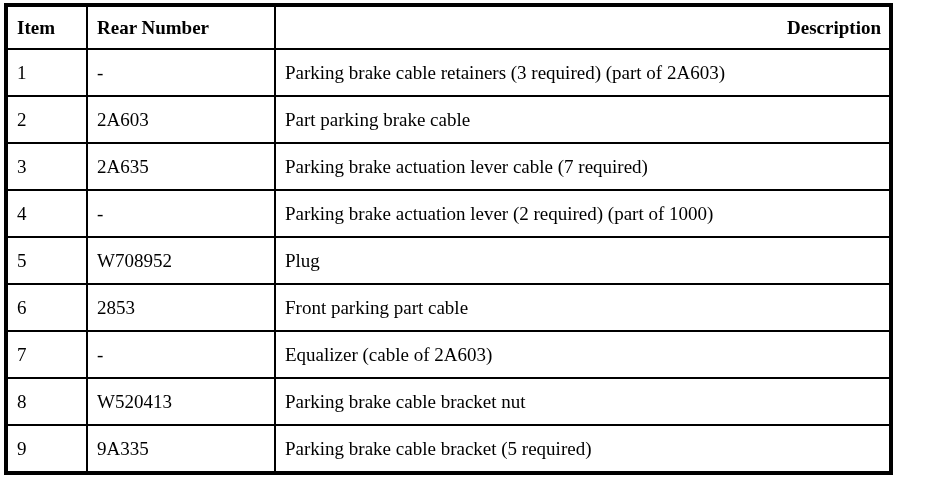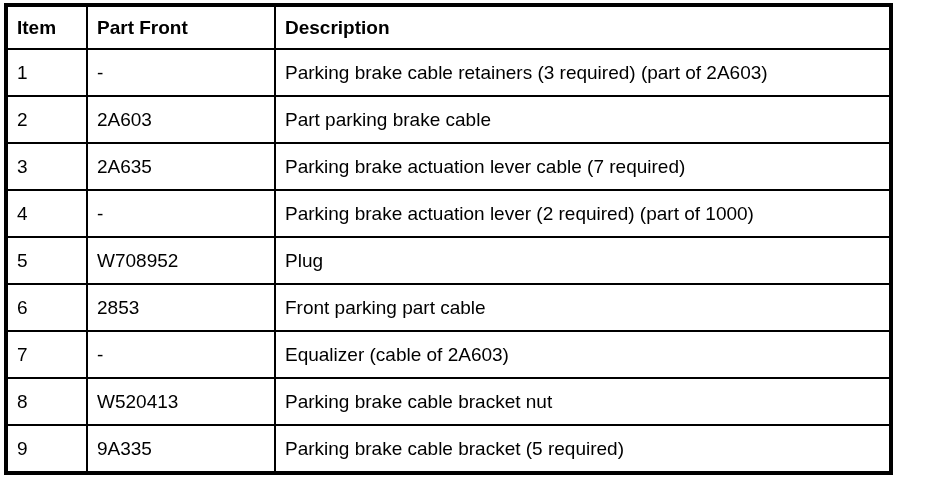--- a/index.html
+++ b/index.html
@@ -29,47 +29,48 @@
   }
   table.parts-table th,
   table.parts-table td {
     border: 2px solid #000000;
     color: #000000;
     font-size: 19px;
     padding: 0 8px 0 9px;
     vertical-align: middle;
     white-space: nowrap;
     overflow: hidden;
+    font-family: Liberation Serif, serif;
   }
   table.parts-table th {
     font-weight: bold;
     height: 41px;
     text-align: left;
   }
   table.parts-table th.col-desc {
-    text-align: left;
+    text-align: right;
   }
   table.parts-table td {
     font-weight: normal;
     height: 45px;
     text-align: left;
   }
   .col-item { width: 61px; }
   .col-part { width: 169px; }
   .col-desc { width: auto; }
 </style>
 </head>
 <body>
 
 <div class="page">
   <table class="parts-table">
     <thead>
       <tr>
         <th class="col-item">Item</th>
-        <th class="col-part">Part Front</th>
+        <th class="col-part">Rear Number</th>
         <th class="col-desc">Description</th>
       </tr>
     </thead>
     <tbody>
   <tr>
     <td class="col-item">1</td>
     <td class="col-part">-</td>
     <td class="col-desc">Parking brake cable retainers (3 required) (part of 2A603)</td>
   </tr>
 

